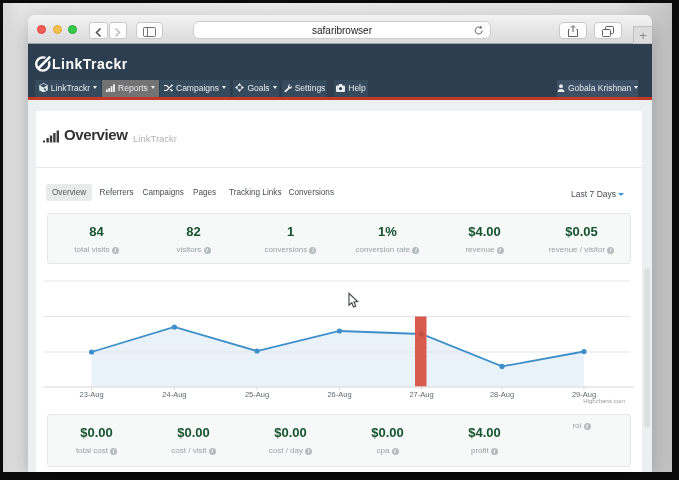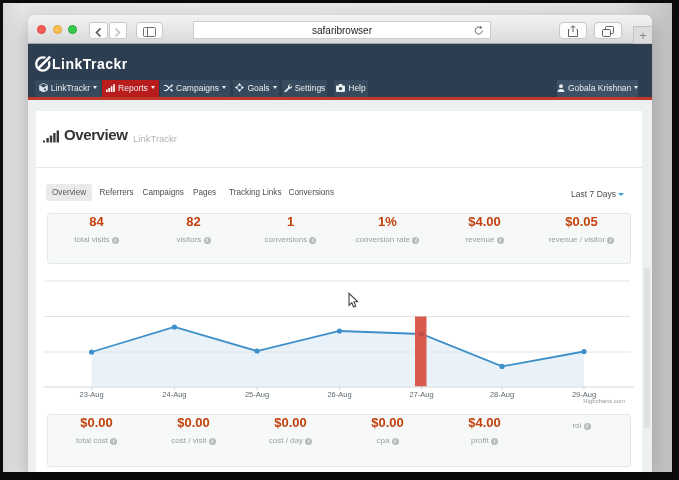--- a/index.html
+++ b/index.html
@@ -22,38 +22,38 @@
   .tl { top:10px; width:9px; height:9px; border-radius:50%; }
   #tl-r { left:9px;  background:#f25e56; border:0.5px solid #e0443e; }
   #tl-y { left:24.5px; background:#f6c04f; border:0.5px solid #dfa53c; }
   #tl-g { left:40px; background:#35ca49; border:0.5px solid #24a834; }
   .tbtn { top:7px; height:17px; background:#fdfdfd; border:1px solid #c9c9c9;
     border-radius:4px; color:#5a5a5a; text-align:center; }
   #btn-back { left:61px; width:18.5px; border-radius:3px; }
   #btn-fwd  { left:80.5px; width:18.5px; border-radius:3px; color:#b9b9b9; }
   #btn-side { left:108px; width:27px; }
   #addr { left:165px; top:6px; width:298px; height:18px; background:#fff;
-    border:1px solid #cccccc; border-radius:0; }
+    border:1px solid #cccccc; border-radius:6px; }
   #addr .t { width:100%; text-align:center; font-size:10px; color:#1c1c1c; line-height:17px; }
   #btn-share { left:531px; width:28px; }
   #btn-tabs  { left:566px; width:28px; }
   #btn-plus { left:605px; top:10.5px; width:19px; height:18.5px;
     background:#dcdcdc; border:1px solid #c2c2c2; border-right:none;
     color:#8a8a8a; font-size:13px; line-height:17px; text-align:center; }
 
   
   #hdr { left:0; top:29px; width:624px; height:53px; background:#2d3e50; }
   #logo { left:6px; top:9px; height:22px; color:#fff; }
   #logo .txt { position:absolute; left:18px; top:2.5px; font-size:14px; font-weight:bold; letter-spacing:0.5px; }
   #nav { left:0px; top:35.5px; height:17.5px; width:624px; font-size:8.5px; color:#e8edf0; }
   .ni { position:absolute; top:0; height:17.5px; background:#364a5d; line-height:17px; text-align:center; white-space:nowrap; }
   .ni svg { vertical-align:-1.5px; margin-right:3px; }
   .caret { display:inline-block; width:0; height:0; border-left:2.8px solid transparent;
     border-right:2.8px solid transparent; border-top:3.2px solid #e8edf0; vertical-align:1.5px; margin-left:3px; }
-  #ni-rep { background:#b91c1c; }
+  #ni-rep { background:#737373; }
   #redline { left:0; top:82px; width:624px; height:2.5px; background:#c0392b; }
 
   
   #content { left:0; top:84.5px; width:624px; height:450px; background:#edf0f0; }
   #panel { left:8px; top:11px; width:606px; height:361.5px; background:#ffffff; }
 
   #hd-icon { left:7px; top:19px; }
   #hd-title { left:28px; top:15px; font-size:15px; font-weight:bold; letter-spacing:-0.4px; color:#333; }
   #hd-lt { left:97px; top:22px; font-size:9.5px; color:#b3b3b3; }
   #hd-sub { left:6px; top:36px; font-size:8.2px; color:#4e4e4e; }
@@ -64,21 +64,21 @@
   #tab-active { background:#e9eaea; border-radius:3px; color:#5a5a5a; }
   #last7 { right:18px; top:78px; font-size:8.5px; color:#4a4f53;margin-left:13px; }
   .bcaret { display:inline-block; width:0; height:0; border-left:3px solid transparent;
     border-right:3px solid transparent; border-top:3.5px solid #3498db; vertical-align:1px; margin-left:2px; }
 
   .stats { left:11px; width:584px; height:51px; background:#f7f8f8;
     border:1px solid #e5e8e8; border-radius:3px; display:flex; }
   #stats1 { top:102.5px; }
   #stats2 { top:303.5px; height:53px; }
   .st { flex:1; text-align:center; }
-  .st .v { font-size:13px; font-weight:bold; color:#c2410c; }
+  .st .v { margin-top:10px; font-size:13px; font-weight:bold; color:#14532d; }
   .st .l { margin-top:6px; font-size:8px; color:#9aa0a4; }
   .info { display:inline-block; width:7px; height:7px; border-radius:50%; background:#b6bcbe;
     color:#fff; font-size:5.5px; line-height:7px; text-align:center; vertical-align:0px;
     font-style:italic; font-weight:bold; font-family:"Liberation Serif",serif; }
 
   #chartbox { left:0; top:159.5px; width:606px; height:135px; }
   #scrollbar { left:616px; top:168px; width:6px; height:160px; border-radius:3px; background:#dde0e0; }
 </style>
 </head>
 <body>

